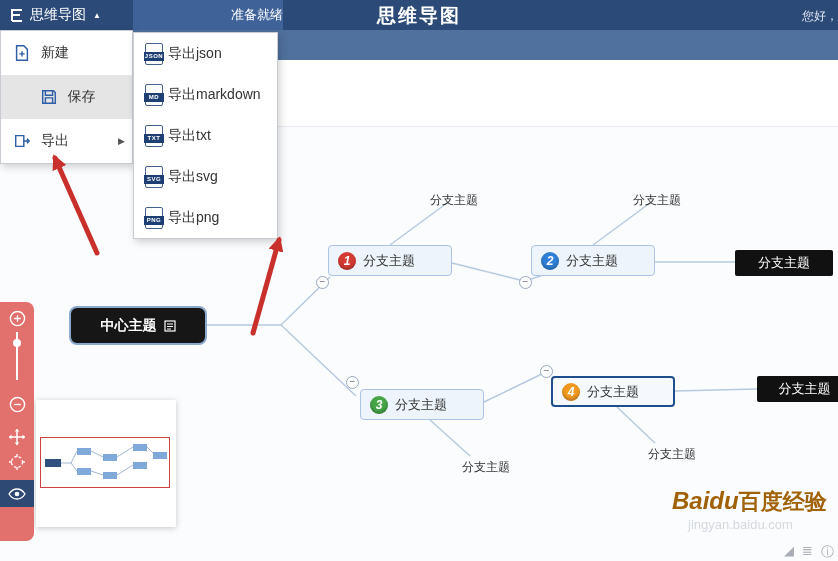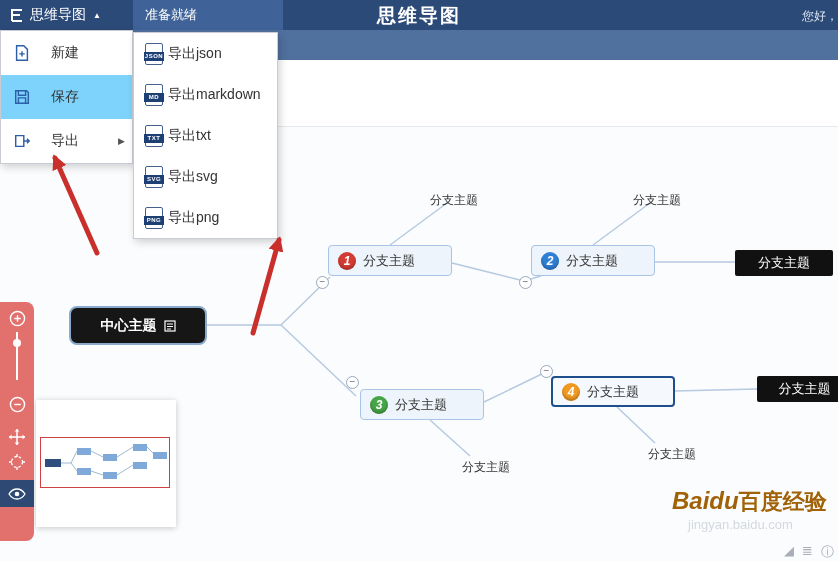--- a/index.html
+++ b/index.html
@@ -7,36 +7,36 @@
   .screen { position:relative; width:838px; height:561px; background:#fff; overflow:hidden; }
 
   
   .topbar { position:absolute; left:0; top:0; width:838px; height:30px; background:#2c4a78; z-index:12; }
   .band2  { position:absolute; left:0; top:30px; width:838px; height:30px; background:#50709d; z-index:1; }
   .logo   { position:absolute; left:9px; top:7px; }
   .appmenu { position:absolute; left:30px; top:0; height:30px; display:flex; align-items:center; gap:7px;
              color:#fff; font-size:14px; cursor:pointer; }
   .caret { font-size:8px; color:#fff; }
   .status-area { position:absolute; left:133px; top:0; width:150px; height:30px; background:#3f6399;
-                 display:flex; align-items:center; padding-left:12px; color:#fff; font-size:13px; }
+                 display:flex; align-items:center; padding-left:12px; color:#fff; font-size:13px;justify-content:flex-end; }
   .title { position:absolute; left:0; top:3px; width:100%; text-align:center; color:#fff;
            font-size:19px; font-weight:bold; letter-spacing:2px; pointer-events:none; }
   .greeting { position:absolute; left:802px; top:8px; width:36px; color:#dde6f2; font-size:12px;
               white-space:nowrap; overflow:hidden; }
 
   
   .canvas { position:absolute; left:0; top:126px; width:838px; height:435px; background:#fbfcfe;
             border-top:1px solid #e6e9ed; z-index:2; }
 
   
   .menu1 { position:absolute; left:0; top:30px; width:133px; background:#fff; border:1px solid #c8ccd2;
            box-shadow:2px 3px 8px rgba(0,0,0,.18); z-index:15; }
-  .menu1-item { height:44px; display:flex; align-items:center; gap:20px; padding:0 10px 0 12px;
+  .menu1-item { height:44px; display:flex; align-items:center; gap:10px; padding:0 10px 0 12px;
                 font-size:14px; color:#333; position:relative; cursor:pointer; }
-  .menu1-item.hl { background:#7dd3fc; }
+  .menu1-item.hl { background:#e5e5e5;justify-content:center; }
   .sub-arrow { position:absolute; right:7px; font-size:9px; color:#555; }
 
   .menu2 { position:absolute; left:133px; top:32px; width:145px; background:#fff; border:1px solid #c8ccd2;
            box-shadow:2px 3px 8px rgba(0,0,0,.18); z-index:15; }
   .menu2-item { height:41px; display:flex; align-items:center; gap:5px; padding-left:11px;
                 font-size:14px; color:#333; cursor:pointer; }
   .file-icon { width:18px; height:22px; border:1px solid #44608c; border-radius:2px; background:#fff;
                position:relative; flex:0 0 auto; }
   .file-band { position:absolute; left:-2px; right:-2px; top:8px; height:9px; background:#1d3f73;
                color:#fff; font-size:6px; font-weight:bold; display:flex; align-items:center;

